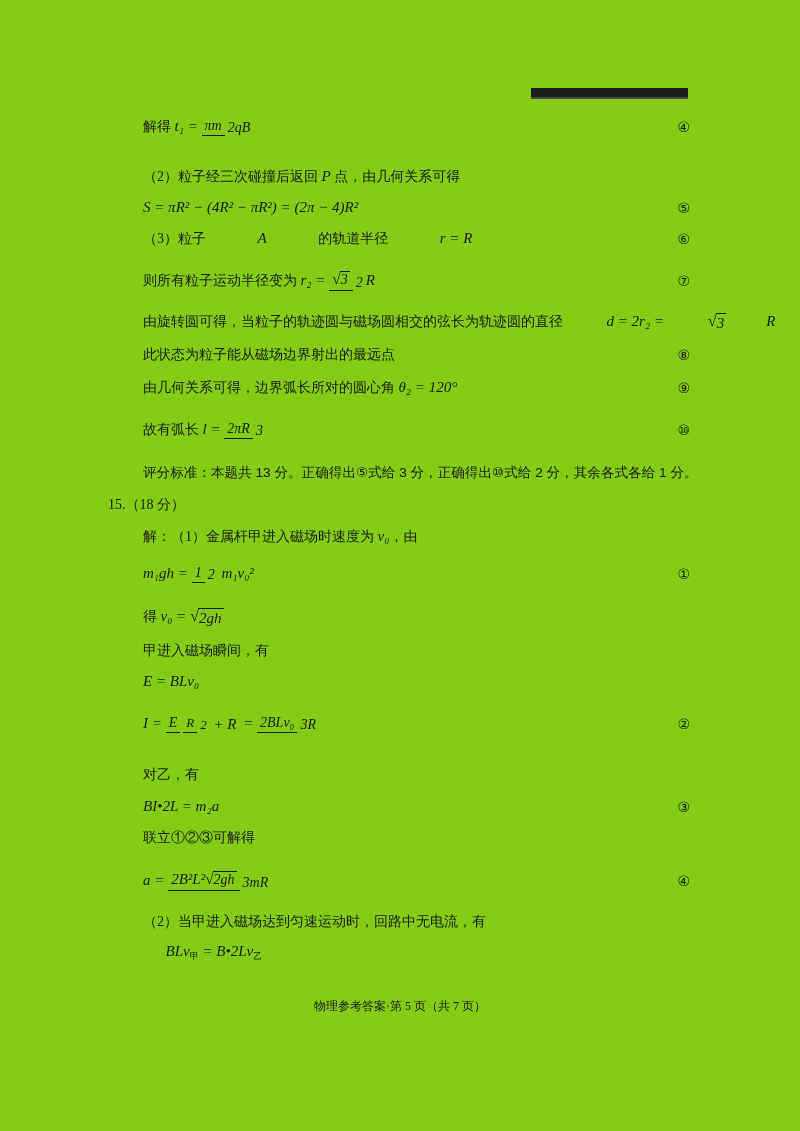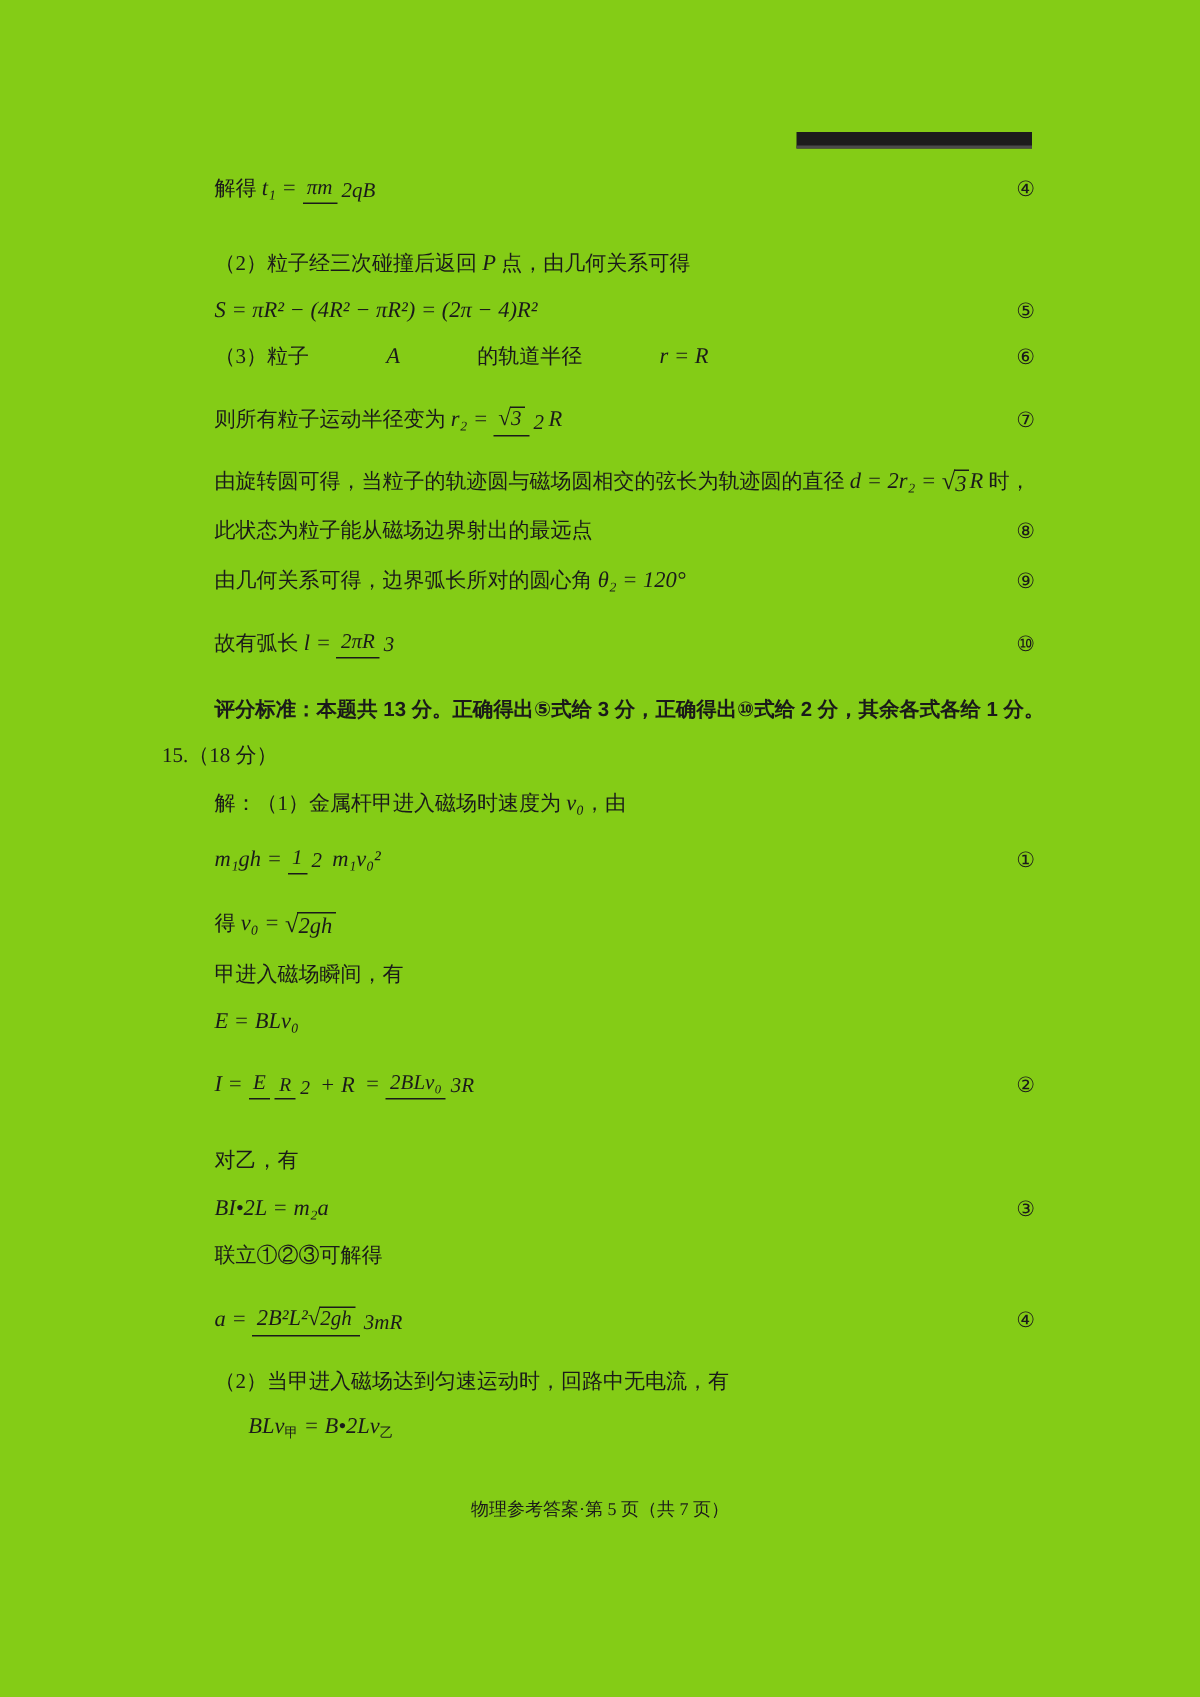--- a/index.html
+++ b/index.html
@@ -39,21 +39,21 @@
   .sqrt { display:inline-flex; align-items:flex-start; font-style:italic; }
   .sqrt .rad { font-style:normal; font-size:1.1em; line-height:1; margin-right:-1px; }
   .sqrt .radicand { border-top:1px solid #1a1a1a; padding:0 2px 0 1px; line-height:1.2; }
   .tag {
     position:absolute; right:0; top:50%; transform:translateY(-50%);
     font-family:"DejaVu Sans","Liberation Sans",sans-serif;
     font-style:normal; font-size:14px; color:#1a1a1a;
   }
   .bold-note {
     font-family:"Liberation Sans","DejaVu Sans",sans-serif;
-    font-weight:700; font-size:13.6px; letter-spacing:0;
+    font-weight:400; font-size:13.6px; letter-spacing:0;
   }
   sub.cjk { font-size:9px; font-style:normal; vertical-align:-3px; }
   .footer {
     position:absolute; left:0; right:0; top:998px;
     text-align:center; font-size:12px;
     font-family:"Liberation Serif","DejaVu Serif",serif;
   }
 </style>
 </head>
 <body>
@@ -100,21 +100,21 @@
           <span class="rad">√</span>
           <span class="radicand">3</span>
         </span>
       </span>
       <span class="den">2</span>
     </span>
     <span class="m">R</span>
     <span class="tag">⑦</span>
   </div>
 
-  <div class="line" style="top:312px;height:20px;">
+  <div class="line" style="top:312px;height:20px;gap:40px;">
     <span class="zh">由旋转圆可得，当粒子的轨迹圆与磁场圆相交的弦长为轨迹圆的直径 </span>
     <span class="m">d = 2r₂ = </span>
     <span class="sqrt m">
       <span class="rad">√</span>
       <span class="radicand">3</span>
     </span>
     <span class="m">R</span>
     <span class="zh"> 时，</span>
   </div>
 

